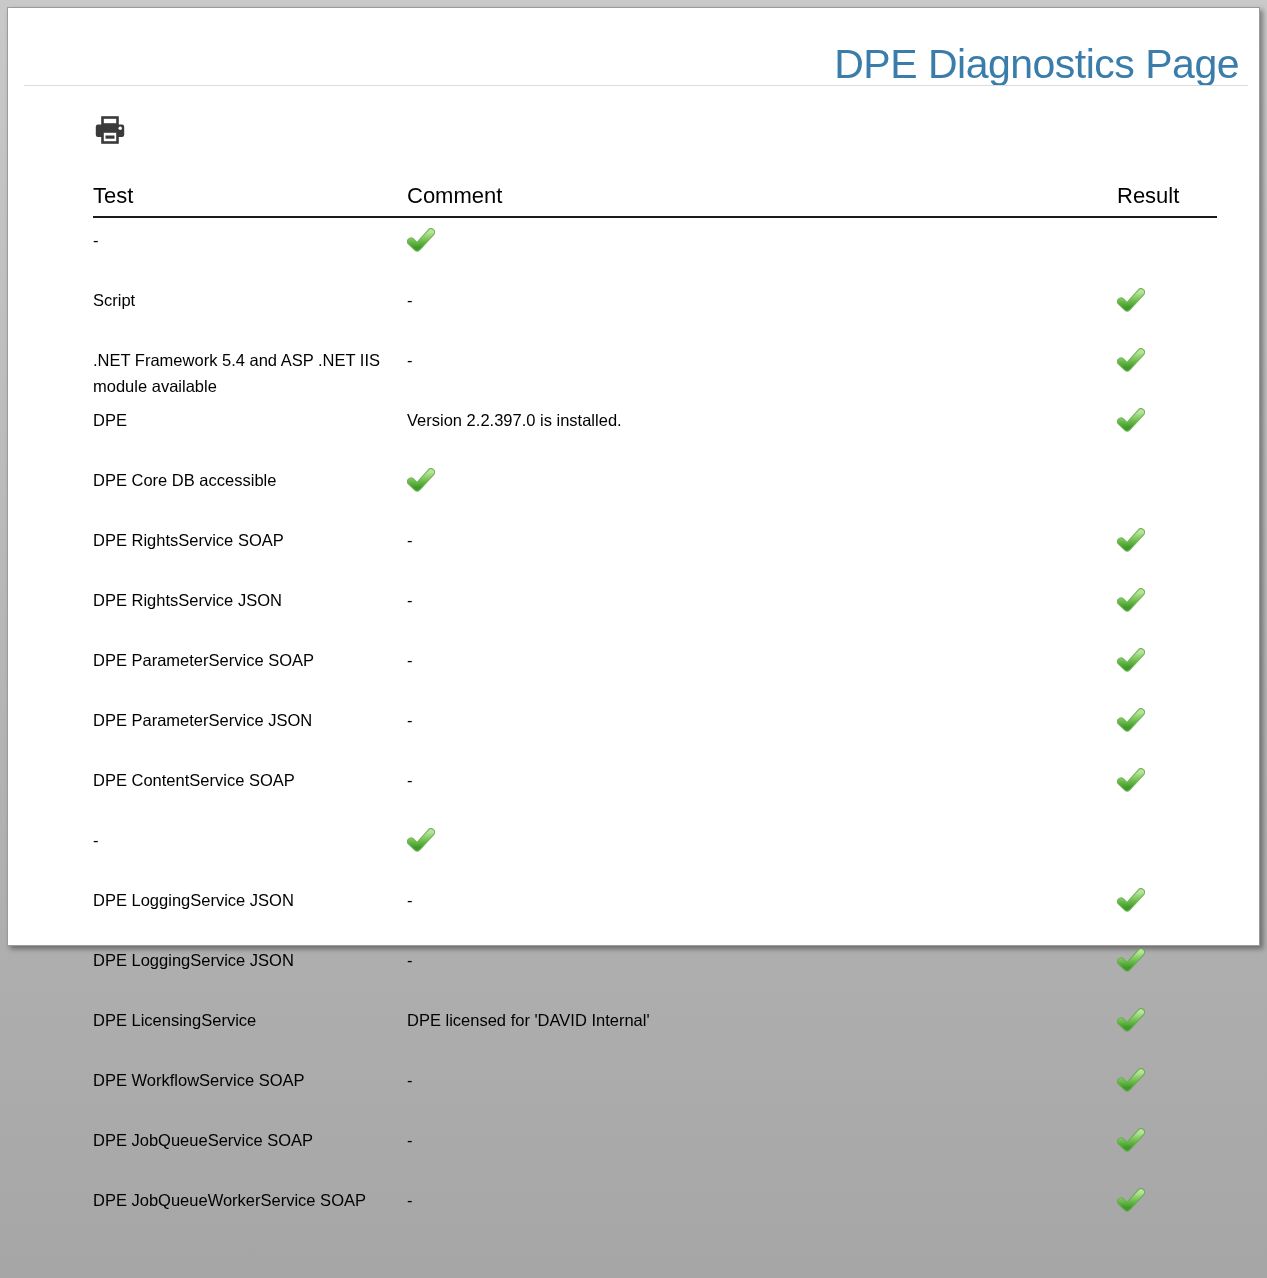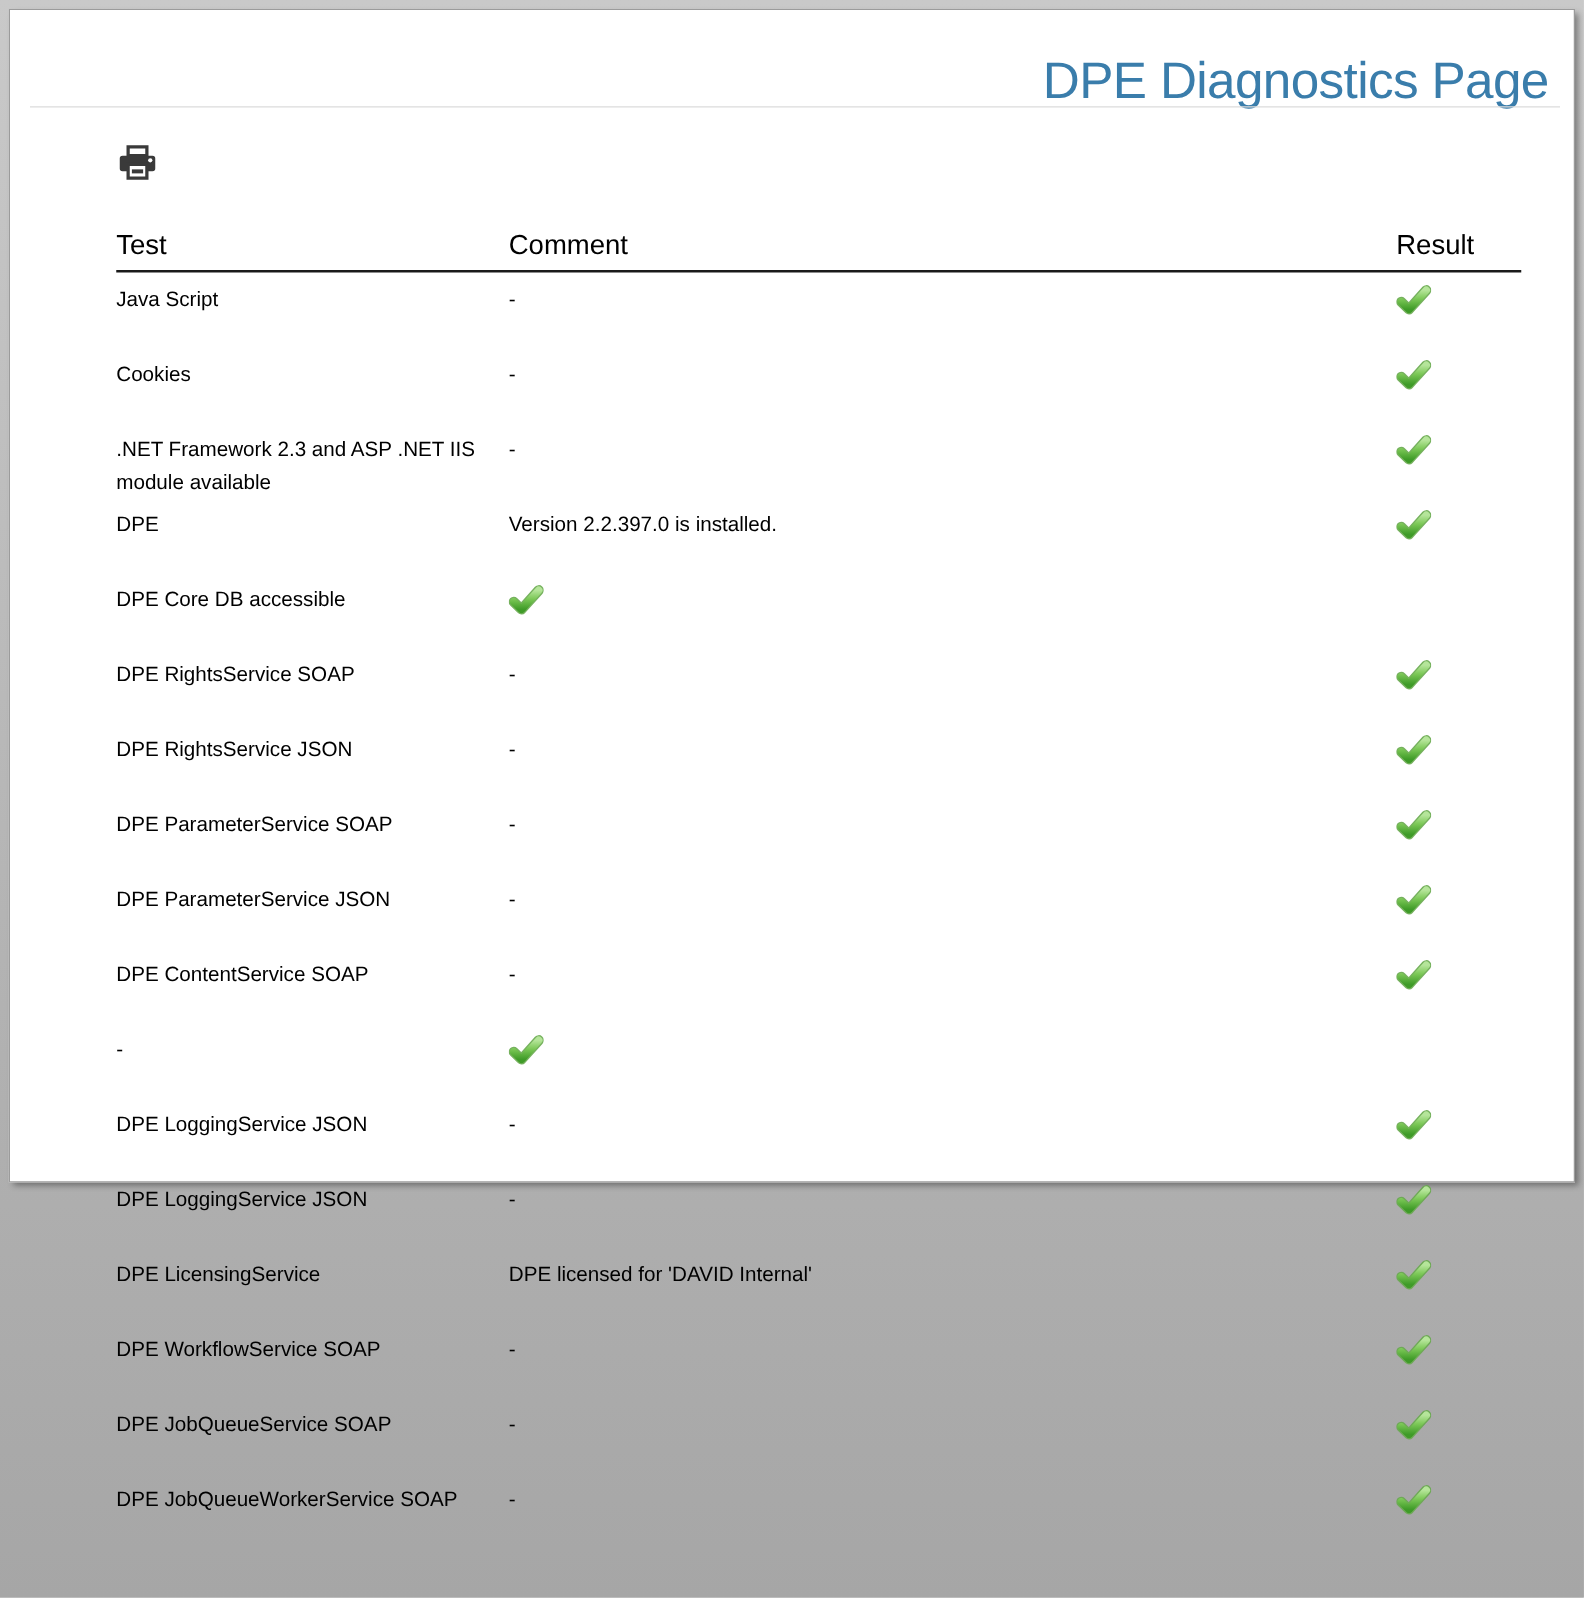--- a/index.html
+++ b/index.html
@@ -115,45 +115,44 @@
   </span>
 
   <div class="diag-table">
     <div class="diag-head">
       <div class="col">Test</div>
       <div class="col">Comment</div>
       <div class="col">Result</div>
     </div>
     <div class="diag-body">
         <div class="diag-row">
-    <div class="cell-test">Java Script</div>
-    <div class="cell-comment">-</div>
-    <div class="cell-result" title="pass">
-      <span class="check-icon">
-        <svg viewBox="0 0 28 24" width="28" height="24">
-          <path d="M4 13.5 L10.2 19.5 L24 4.2" fill="none" stroke="#67a94c" stroke-width="8.2" stroke-linecap="round" stroke-linejoin="round" opacity="0.9"></path>
-          <path d="M4 13.5 L10.2 19.5 L24 4.2" fill="none" stroke="url(#checkgrad)" stroke-width="6" stroke-linecap="round" stroke-linejoin="round"></path>
-        </svg>
-      </span>
-    </div>
-  </div>
-        <div class="diag-row">
-    <div class="cell-test">Cookies</div>
-    <div class="cell-comment">-</div>
-    <div class="cell-result" title="pass">
-      <span class="check-icon">
-        <svg viewBox="0 0 28 24" width="28" height="24">
-          <path d="M4 13.5 L10.2 19.5 L24 4.2" fill="none" stroke="#67a94c" stroke-width="8.2" stroke-linecap="round" stroke-linejoin="round" opacity="0.9"></path>
-          <path d="M4 13.5 L10.2 19.5 L24 4.2" fill="none" stroke="url(#checkgrad)" stroke-width="6" stroke-linecap="round" stroke-linejoin="round"></path>
-        </svg>
-      </span>
-    </div>
-  </div>
-        <div class="diag-row">
-    <div class="cell-test">.NET Framework 2.3 and ASP .NET IIS module available</div>
+    <div class="cell-comment">-</div>
+    <div class="cell-result" title="pass">
+      <span class="check-icon">
+        <svg viewBox="0 0 28 24" width="28" height="24">
+          <path d="M4 13.5 L10.2 19.5 L24 4.2" fill="none" stroke="#67a94c" stroke-width="8.2" stroke-linecap="round" stroke-linejoin="round" opacity="0.9"></path>
+          <path d="M4 13.5 L10.2 19.5 L24 4.2" fill="none" stroke="url(#checkgrad)" stroke-width="6" stroke-linecap="round" stroke-linejoin="round"></path>
+        </svg>
+      </span>
+    </div>
+  </div>
+        <div class="diag-row">
+    <div class="cell-test">Script</div>
+    <div class="cell-comment">-</div>
+    <div class="cell-result" title="pass">
+      <span class="check-icon">
+        <svg viewBox="0 0 28 24" width="28" height="24">
+          <path d="M4 13.5 L10.2 19.5 L24 4.2" fill="none" stroke="#67a94c" stroke-width="8.2" stroke-linecap="round" stroke-linejoin="round" opacity="0.9"></path>
+          <path d="M4 13.5 L10.2 19.5 L24 4.2" fill="none" stroke="url(#checkgrad)" stroke-width="6" stroke-linecap="round" stroke-linejoin="round"></path>
+        </svg>
+      </span>
+    </div>
+  </div>
+        <div class="diag-row">
+    <div class="cell-test">.NET Framework 5.4 and ASP .NET IIS module available</div>
     <div class="cell-comment">-</div>
     <div class="cell-result" title="pass">
       <span class="check-icon">
         <svg viewBox="0 0 28 24" width="28" height="24">
           <path d="M4 13.5 L10.2 19.5 L24 4.2" fill="none" stroke="#67a94c" stroke-width="8.2" stroke-linecap="round" stroke-linejoin="round" opacity="0.9"></path>
           <path d="M4 13.5 L10.2 19.5 L24 4.2" fill="none" stroke="url(#checkgrad)" stroke-width="6" stroke-linecap="round" stroke-linejoin="round"></path>
         </svg>
       </span>
     </div>
   </div>

